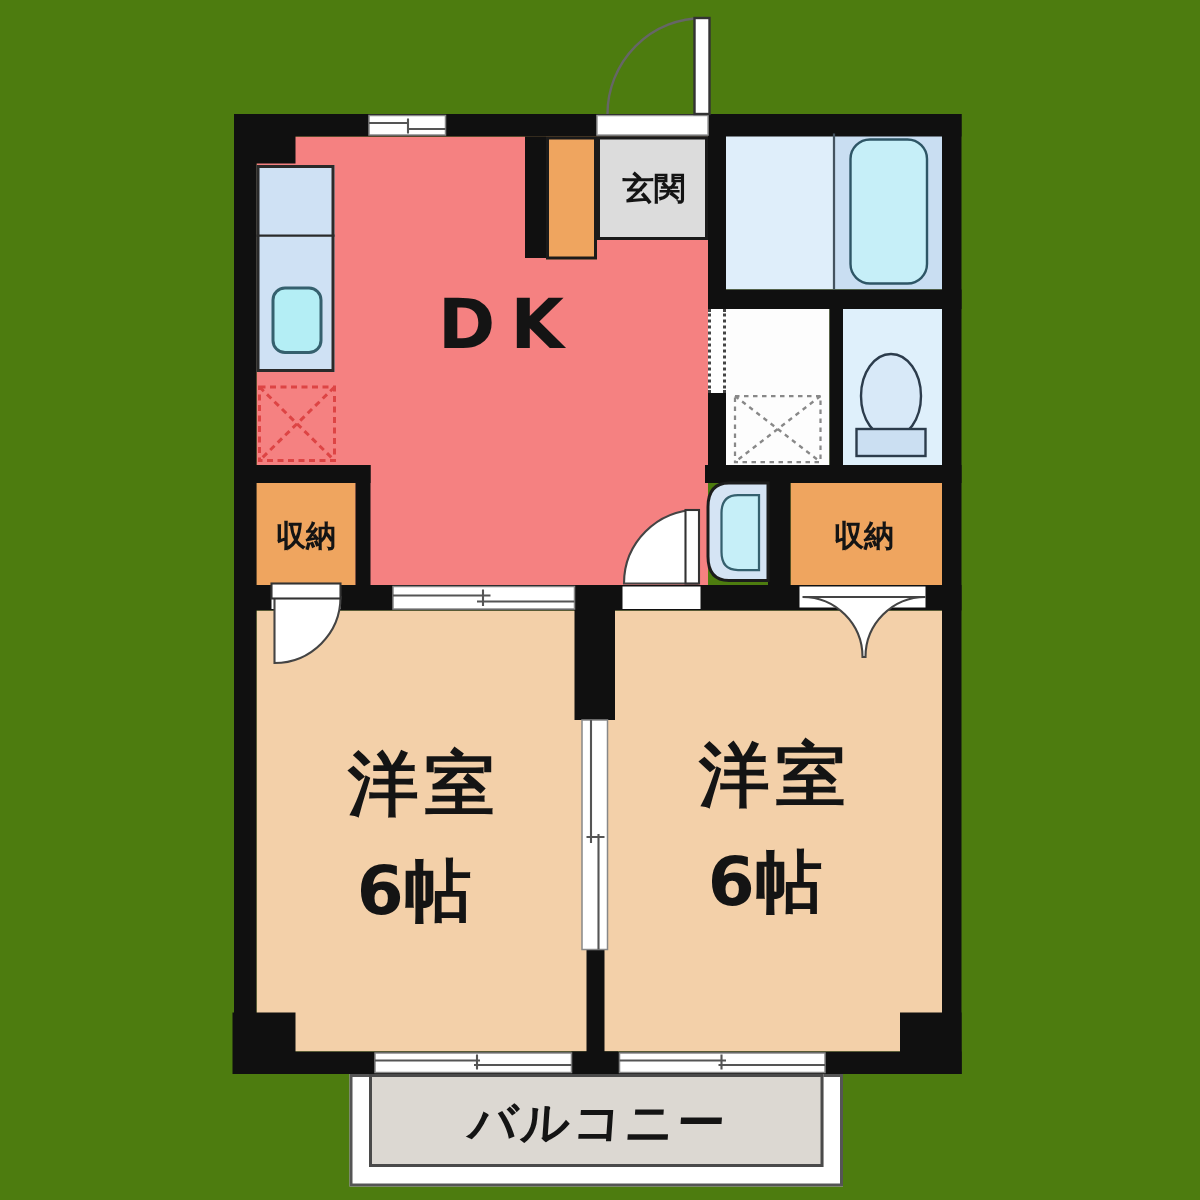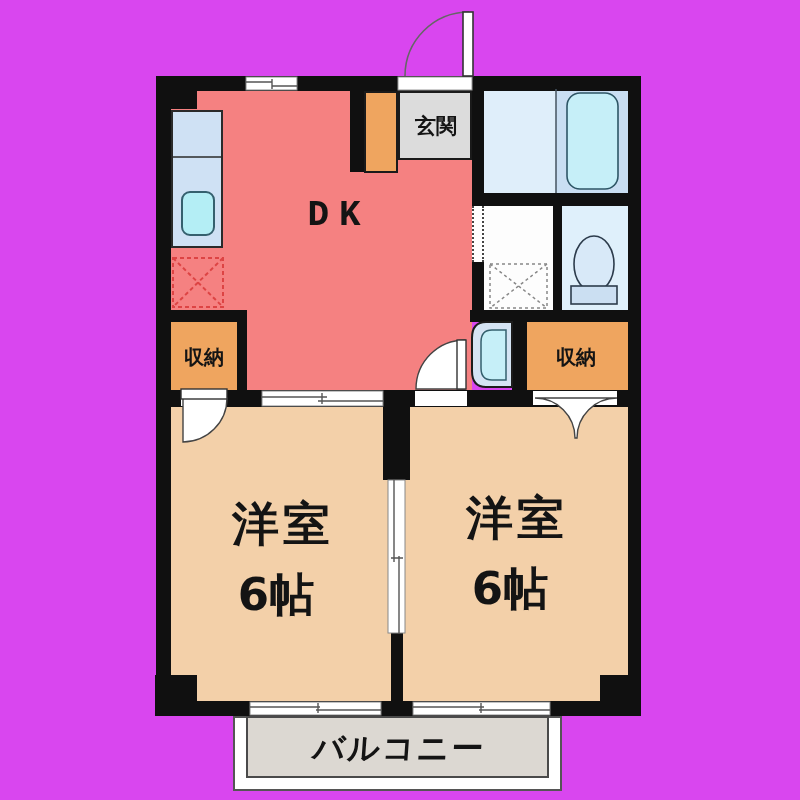--- a/index.html
+++ b/index.html
@@ -1,16 +1,16 @@
 <!DOCTYPE html>
 <html><head>
 <meta charset="utf-8">
 <style>
   html,body{margin:0;padding:0;background:#ffffff;}
-  .canvas{position:relative;width:800px;height:800px;background:#d946ef;overflow:hidden;
+  .canvas{position:relative;width:800px;height:800px;background:#4d7c0f;overflow:hidden;
           font-family:"DejaVu Sans",sans-serif;}
   .wall{position:absolute;background:#101010;}
   .room{position:absolute;}
   .lbl{position:absolute;font-weight:800;color:#141414;white-space:nowrap;
        transform:translate(-50%,-50%);text-align:center;line-height:1;}
   svg.overlay{position:absolute;left:0;top:0;width:800px;height:800px;}
 </style>
 </head>
 <body>
 
@@ -113,21 +113,21 @@
     </g>
 
     <g>
       <path d="M512 322 L486 322 Q472 322 472 338 L472 371 Q472 387 486 387 L512 387 Z" fill="#d5e4f4" stroke="#1c1c1c" stroke-width="2"></path>
       <path d="M506 330 L492 330 Q481 330 481 342 L481 368 Q481 380 492 380 L506 380 Z" fill="#c6eff8" stroke="#35606e" stroke-width="1.5"></path>
     </g>
   </svg>
 
   <div class="lbl" style="left:436px;top:126px;font-size:21px;">玄関</div>
 
-  <div class="lbl" style="left:334px;top:216px;font-size:36px;letter-spacing:10px;padding-left:10px;font-family:Liberation Mono, monospace;">DK</div>
+  <div class="lbl" style="left:334px;top:216px;font-size:46px;letter-spacing:10px;padding-left:10px;">DK</div>
 
   <div class="lbl" style="left:204px;top:357px;font-size:20px;">収納</div>
   <div class="lbl" style="left:576px;top:357px;font-size:20px;">収納</div>
 
   <div class="lbl" style="left:281px;top:523px;font-size:47px;letter-spacing:4px;padding-left:4px;">洋室</div>
   <div class="lbl" style="left:276px;top:594px;font-size:45px;">6帖</div>
 
   <div class="lbl" style="left:515px;top:517px;font-size:47px;letter-spacing:4px;padding-left:4px;">洋室</div>
   <div class="lbl" style="left:510px;top:588px;font-size:45px;">6帖</div>
 

